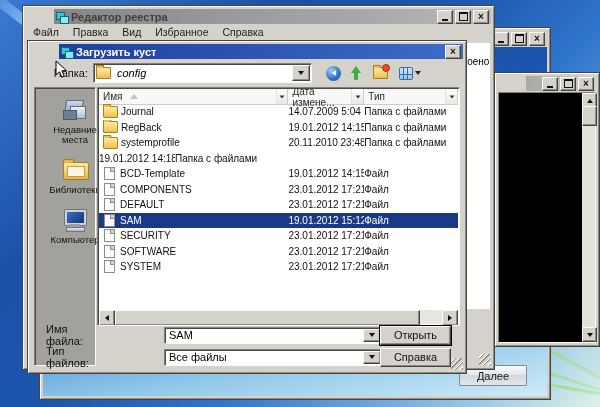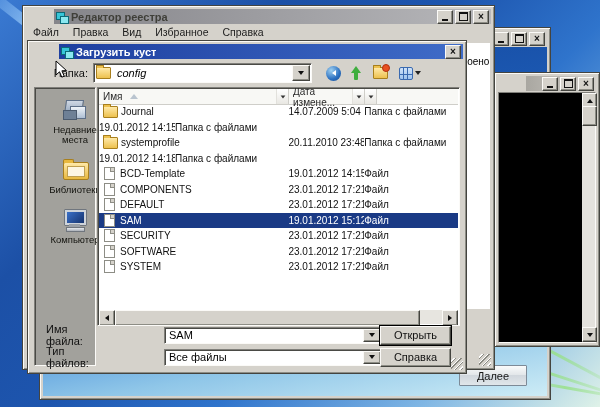--- a/index.html
+++ b/index.html
@@ -302,34 +302,41 @@
         </div>
       <div class="fbtn">
           <div class="tri-d"></div>
         </div>
       <div class="hcell hc-date">
           <span>Дата измене...</span>
         </div>
       <div class="fbtn">
           <div class="tri-d"></div>
         </div>
+      <div class="hcell hc-type">
+          <span>Тип</span>
+        </div>
       <div class="fbtn">
           <div class="tri-d"></div>
         </div>
     </div>
     <div id="file-rows">
         <div class="row">
           <div class="cell c-name">
             <span class="icon-folder"></span>
             <span>Journal</span>
           </div>
           <div class="cell c-date">14.07.2009 5:04</div>
           <div class="cell c-type">Папка с файлами</div>
         </div>
         <div class="row">
+          <div class="cell c-name">
+            <span class="icon-folder"></span>
+            <span>RegBack</span>
+          </div>
           <div class="cell c-date">19.01.2012 14:15</div>
           <div class="cell c-type">Папка с файлами</div>
         </div>
         <div class="row">
           <div class="cell c-name">
             <span class="icon-folder"></span>
             <span>systemprofile</span>
           </div>
           <div class="cell c-date">20.11.2010 23:48</div>
           <div class="cell c-type">Папка с файлами</div>

